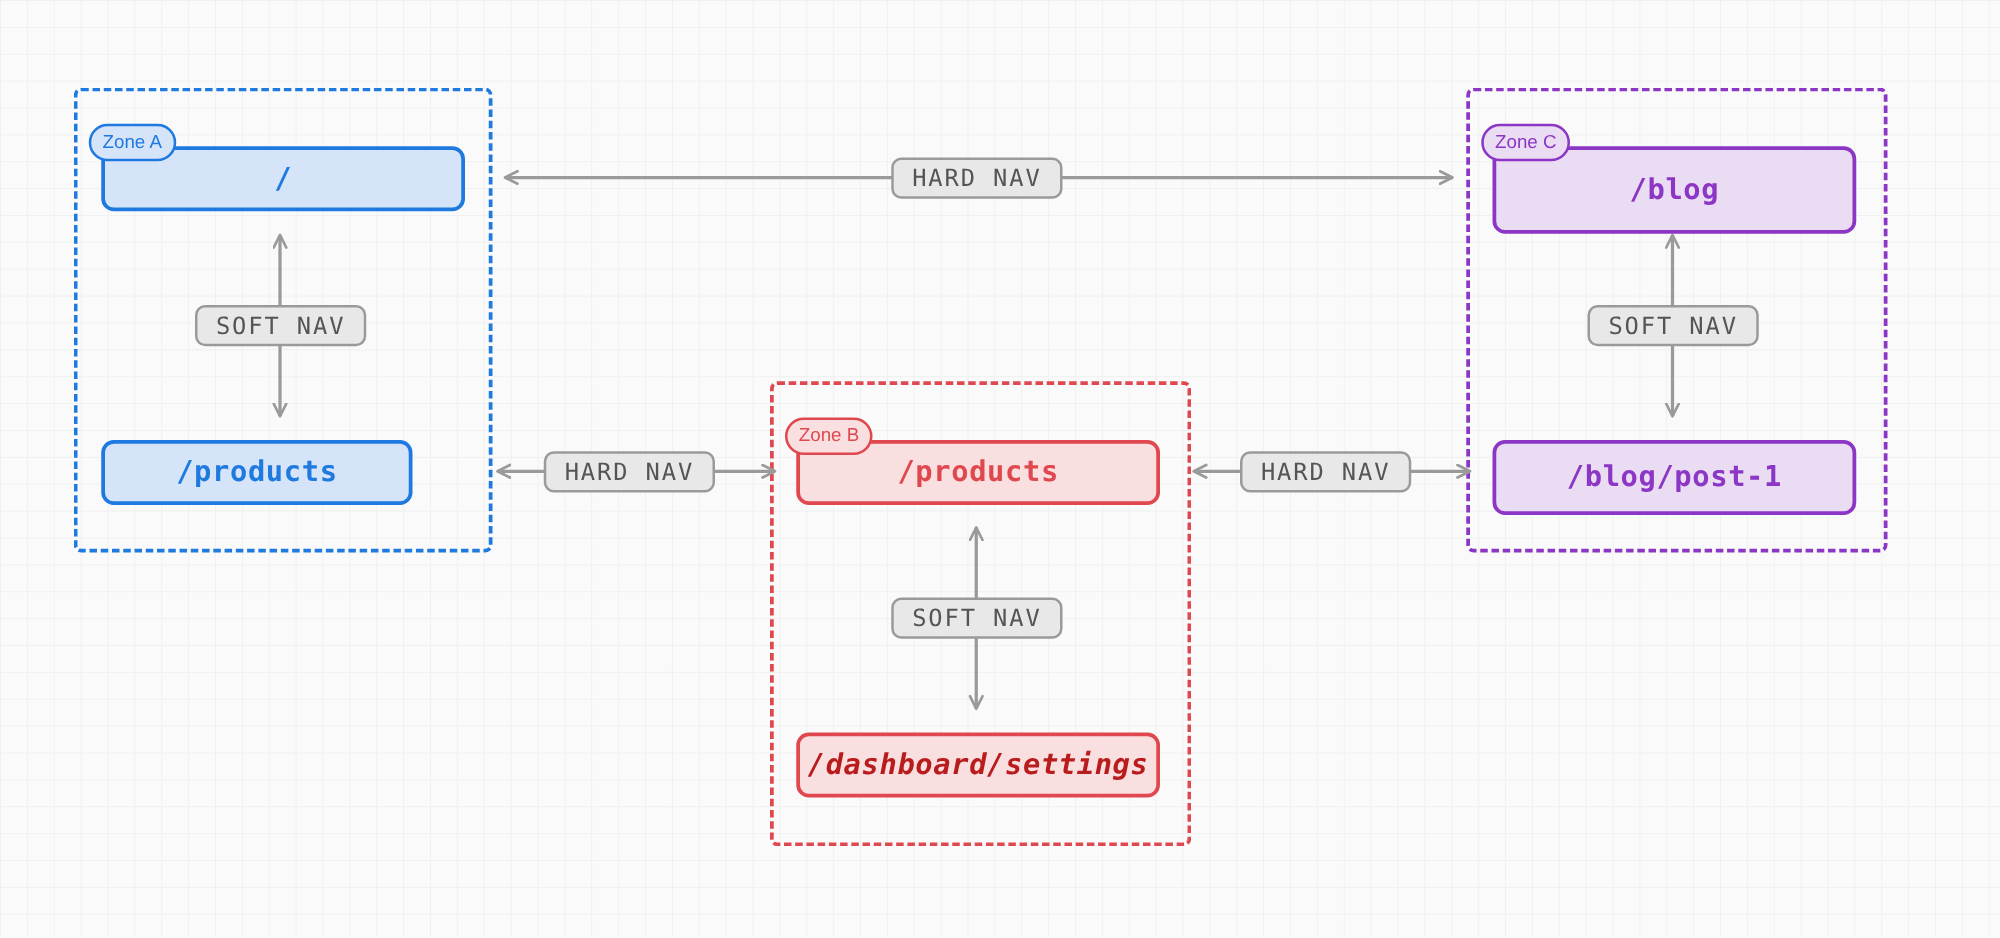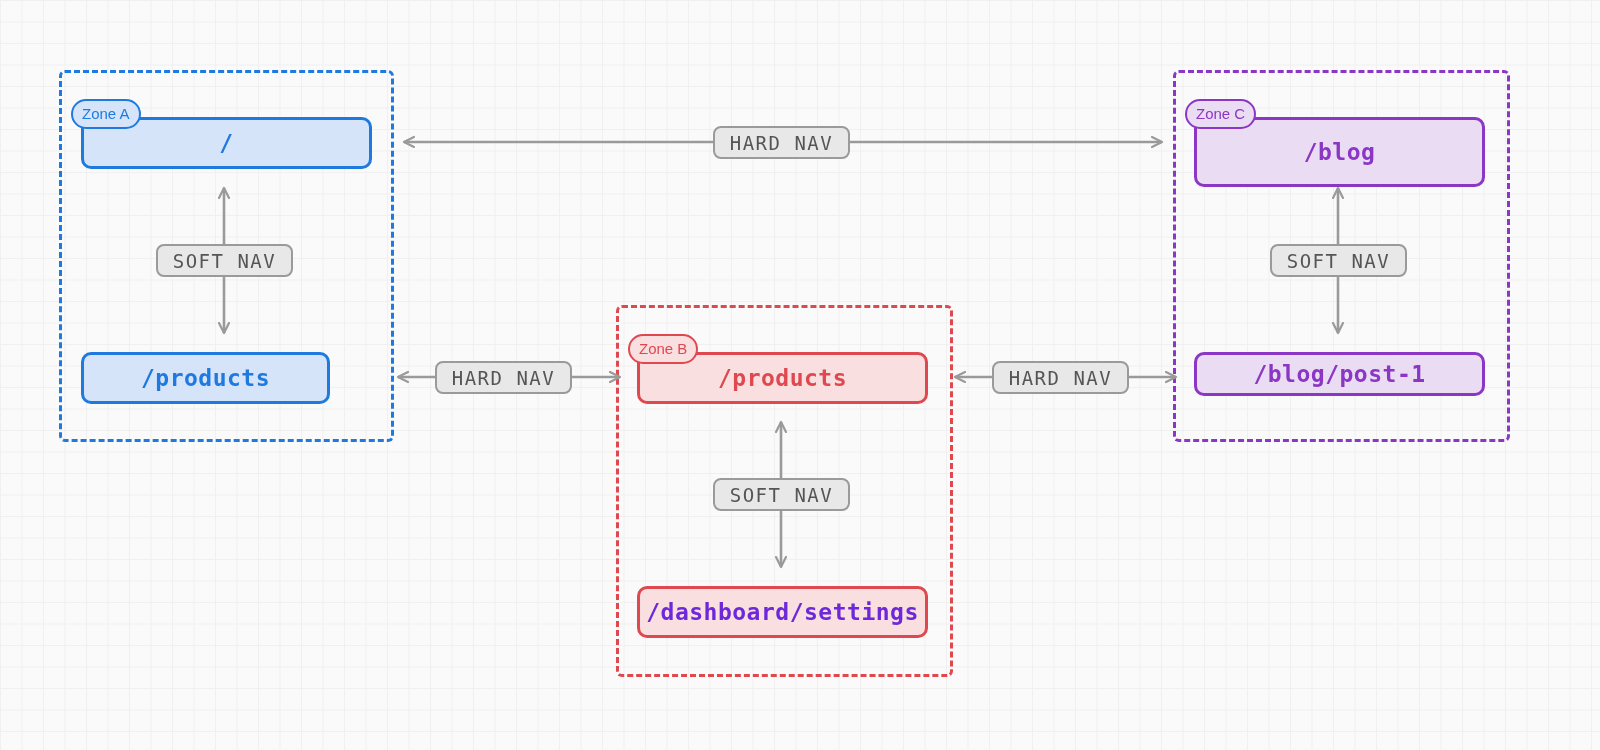--- a/index.html
+++ b/index.html
@@ -146,29 +146,29 @@
   <div class="node" style="left:81px; top:352px; width:249px; height:52px;
               background:#d6e4fa; border-color:#1f7ae0; color:#1f7ae0;">/products</div>
 
   <div class="zone" style="left:616px; top:305px; width:337px; height:372px; border-color:#e0484f;"></div>
   <div class="zone-label" style="left:628px; top:295px; color:#e0484f; background:#fadfe0; border-color:#e0484f;">Zone B</div>
 
   <div class="node" style="left:637px; top:352px; width:291px; height:52px;
               background:#fadfe0; border-color:#e0484f; color:#e0484f;">/products</div>
 
   <div class="node" style="left:637px; top:586px; width:291px; height:52px;
-              background:#fadfe0; border-color:#e0484f; color:#6d28d9;">/dashboard/settings</div>
+              background:#fadfe0; border-color:#e0484f; color:#b91c1c;font-style:italic;">/dashboard/settings</div>
 
   <div class="zone" style="left:1173px; top:70px; width:337px; height:372px; border-color:#8b36c4;"></div>
   <div class="zone-label" style="left:1185px; top:60px; color:#8b36c4; background:#eadcf2; border-color:#8b36c4;">Zone C</div>
 
   <div class="node" style="left:1194px; top:117px; width:291px; height:70px;
               background:#eadcf2; border-color:#8b36c4; color:#8b36c4;">/blog</div>
 
-  <div class="node" style="left:1194px; top:352px; width:291px; height:44px;
+  <div class="node" style="left:1194px; top:352px; width:291px; height:60px;
               background:#eadcf2; border-color:#8b36c4; color:#8b36c4;">/blog/post-1</div>
 
   <div class="edge-label" style="left:713px; top:126px; width:137px; height:33px;">HARD NAV</div>
 
   <div class="edge-label" style="left:156px; top:244px; width:137px; height:33px;">SOFT NAV</div>
 
   <div class="edge-label" style="left:435px; top:361px; width:137px; height:33px;">HARD NAV</div>
 
   <div class="edge-label" style="left:713px; top:478px; width:137px; height:33px;">SOFT NAV</div>
 

